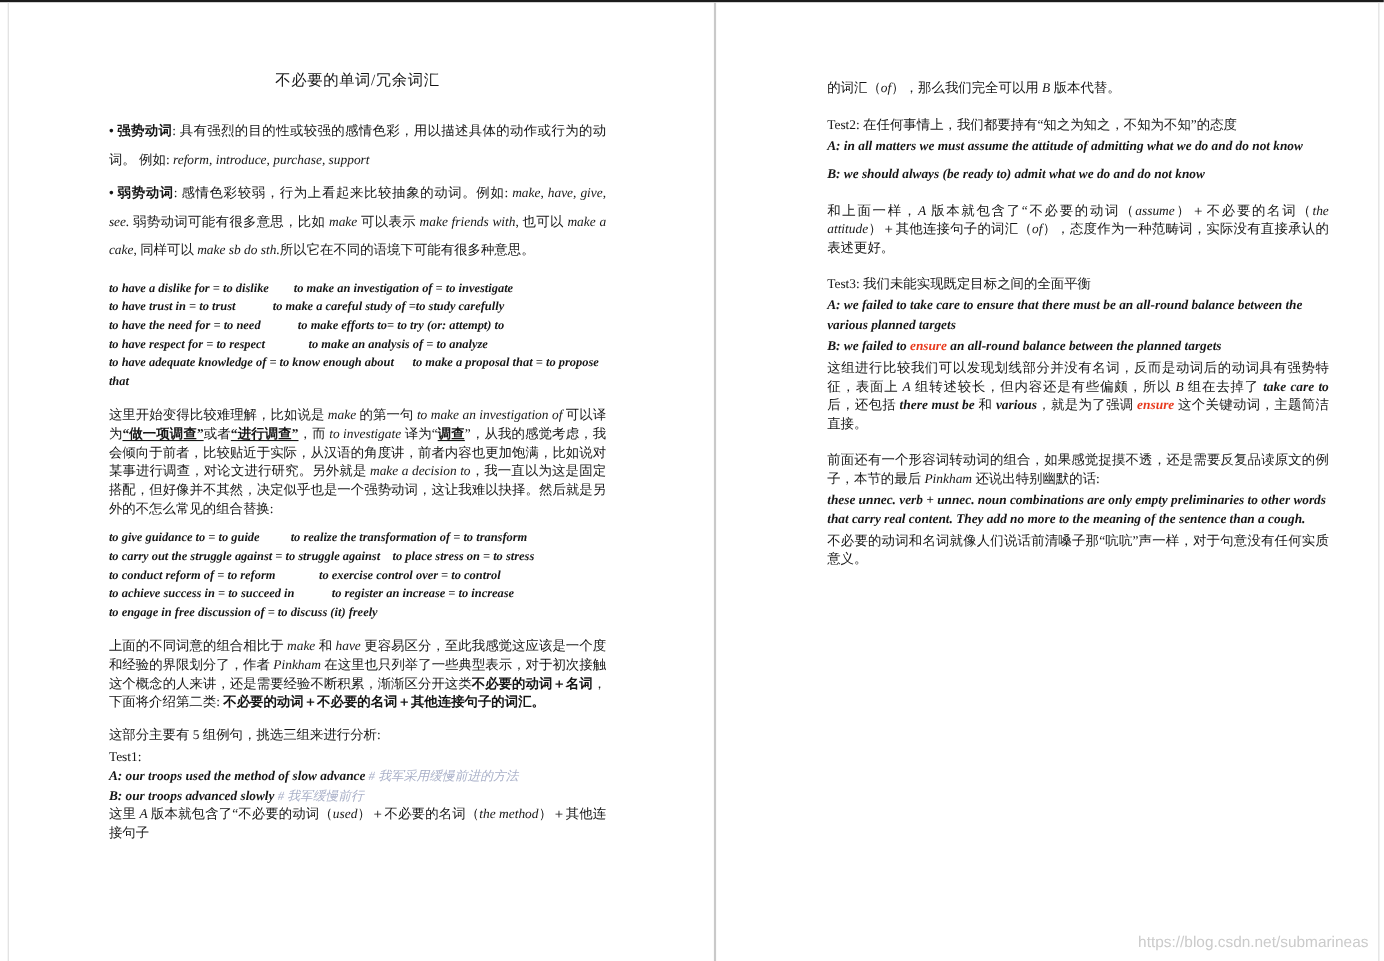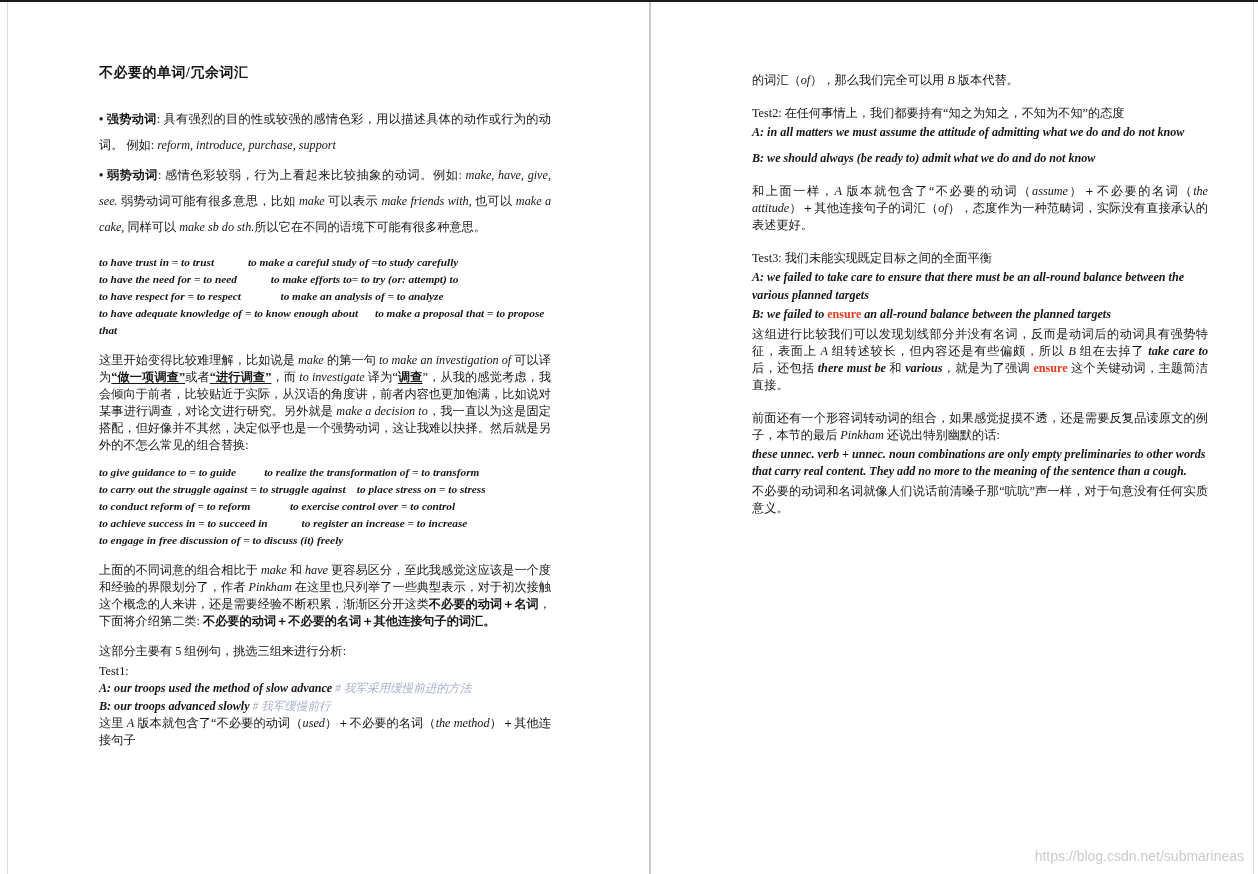--- a/index.html
+++ b/index.html
@@ -12,21 +12,21 @@
   .viewer { position: relative; width: 1258px; height: 874px; background: #fff; border-top: 2px solid #1c1c1c; }
   .edge { position: absolute; top: 0; bottom: 0; width: 1px; background: #dcdcdc; }
   .edge.left  { left: 7px; }
   .edge.right { right: 4px; }
   .divider { position: absolute; top: 0; bottom: 0; left: 649px; width: 2px; background: #c9c9c9; }
 
   .content { position: absolute; }
   .content.left  { left: 99px;  top: 62px; width: 452px; }
   .content.right { left: 752px; top: 70px; width: 456px; }
 
-  .title { font-size: 14px; font-weight: bold; text-align: left; margin: 0 0 24px 0; letter-spacing: .5px; }
+  .title { font-size: 14px; font-weight: normal; text-align: center; margin: 0 0 24px 0; letter-spacing: .5px; }
 
   p, .phrase-block, .test-label { margin: 0; padding: 0; }
   .para { font-size: 12.2px; line-height: 17px; text-align: justify; margin-bottom: 13px; }
   .lh-wide { line-height: 26px; margin-bottom: 4px; }
   .mb14 { margin-bottom: 14px; }
   .mb16 { margin-bottom: 16px; }
   .mb11 { margin-bottom: 11px; }
   .mb10 { margin-bottom: 10px; }
   .mb8  { margin-bottom: 8px; }
   .mb3  { margin-bottom: 3px; }
@@ -39,21 +39,21 @@
   .test-label { font-size: 12.2px; line-height: 17px; }
   .test-line { font-size: 12.1px; line-height: 17.5px; text-align: left; }
 
   
   .seg-n {}
   .seg-i   { font-style: italic; }
   .seg-b   { font-weight: bold; }
   .seg-bu  { font-weight: bold; text-decoration: underline; text-underline-offset: 2px; }
   .seg-bi  { font-weight: 600; font-style: italic; }
   .seg-biu { font-weight: 600; font-style: italic; text-underline-offset: 2px; }
-  .seg-red { color: var(--red, #e8391c); font-weight: 600; }
+  .seg-red { color: var(--red, #e8391c); font-weight: 600; font-style: italic; }
   .seg-cmt { color: var(--cmt, #a9b0c8); font-style: italic; font-size: 11.6px; }
 
   .watermark {
     position: absolute; right: 14px; bottom: 10px;
     font-family: "Liberation Sans", "DejaVu Sans", sans-serif;
     font-size: 14px; color: var(--wm, #cbcbcb); text-align: center;
   }
 </style>
 </head>
 <body>
@@ -64,20 +64,21 @@
   <div class="edge right"></div>
 
   <div class="content left">
     <h1 class="title">不必要的单词/冗余词汇</h1>
 
     <p class="para lh-wide"><span class="seg-b">• </span><span class="seg-b">强势动词</span><span class="seg-n">: 具有强烈的目的性或较强的感情色彩，用以描述具体的动作或行为的动词。 例如: </span><span class="seg-i">reform, introduce, purchase, support</span></p>
     <p class="para lh-wide mb14"><span class="seg-b">• </span><span class="seg-b">弱势动词</span><span class="seg-n">: 感情色彩较弱，行为上看起来比较抽象的动词。例如: </span><span class="seg-i">make, have, give, see.</span><span class="seg-n"> 弱势动词可能有很多意思，比如 </span><span class="seg-i">make</span><span class="seg-n"> 可以表示 </span><span class="seg-i">make friends with</span><span class="seg-n">, 也可以 </span><span class="seg-i">make a cake</span><span class="seg-n">, 同样可以 </span><span class="seg-i">make sb do sth.</span><span class="seg-n">所以它在不同的语境下可能有很多种意思。</span></p>
 
 
     <div class="phrase-block">
+      <div class="phrase-line">to have a dislike for = to dislike        to make an investigation of = to investigate</div>
       <div class="phrase-line">to have trust in = to trust            to make a careful study of =to study carefully</div>
       <div class="phrase-line">to have the need for = to need            to make efforts to= to try (or: attempt) to</div>
       <div class="phrase-line">to have respect for = to respect              to make an analysis of = to analyze</div>
       <div class="phrase-line">to have adequate knowledge of = to know enough about      to make a proposal that = to propose that</div>
     </div>
 
     <p class="para mb10"><span class="seg-n">这里开始变得比较难理解，比如说是 </span><span class="seg-i">make</span><span class="seg-n"> 的第一句 </span><span class="seg-i">to make an investigation of</span><span class="seg-n"> 可以译为</span><span class="seg-bu">“做一项调查”</span><span class="seg-n">或者</span><span class="seg-bu">“进行调查”</span><span class="seg-n">，而 </span><span class="seg-i">to investigate</span><span class="seg-n"> 译为“</span><span class="seg-bu">调查</span><span class="seg-n">”，从我的感觉考虑，我会倾向于前者，比较贴近于实际，从汉语的角度讲，前者内容也更加饱满，比如说对某事进行调查，对论文进行研究。另外就是 </span><span class="seg-i">make a decision to</span><span class="seg-n">，我一直以为这是固定搭配，但好像并不其然，决定似乎也是一个强势动词，这让我难以抉择。然后就是另外的不怎么常见的组合替换:</span></p>
 
     <div class="phrase-block">
       <div class="phrase-line">to give guidance to = to guide          to realize the transformation of = to transform</div>

